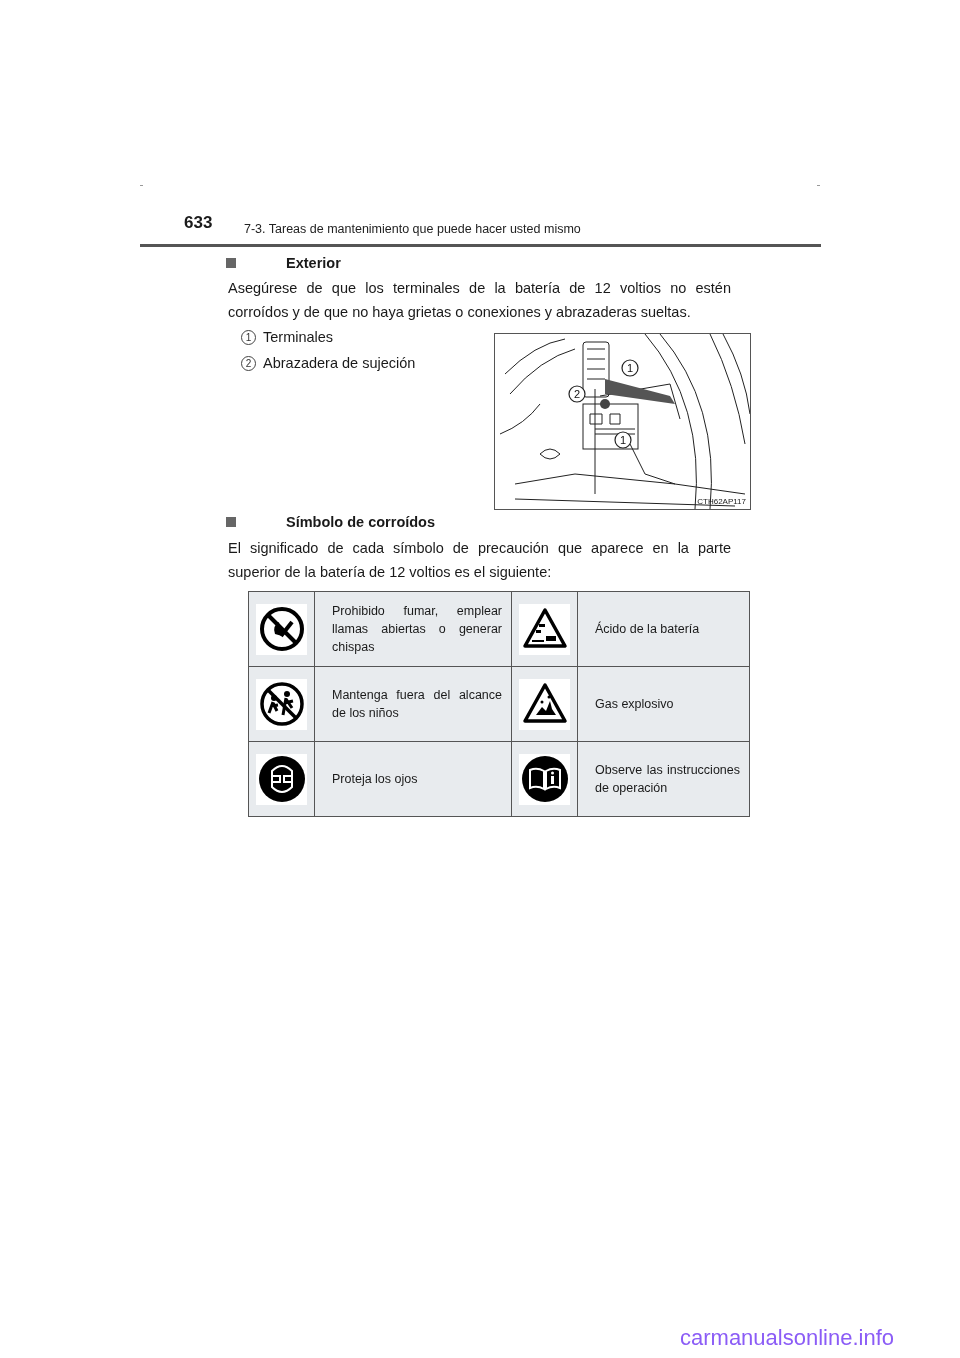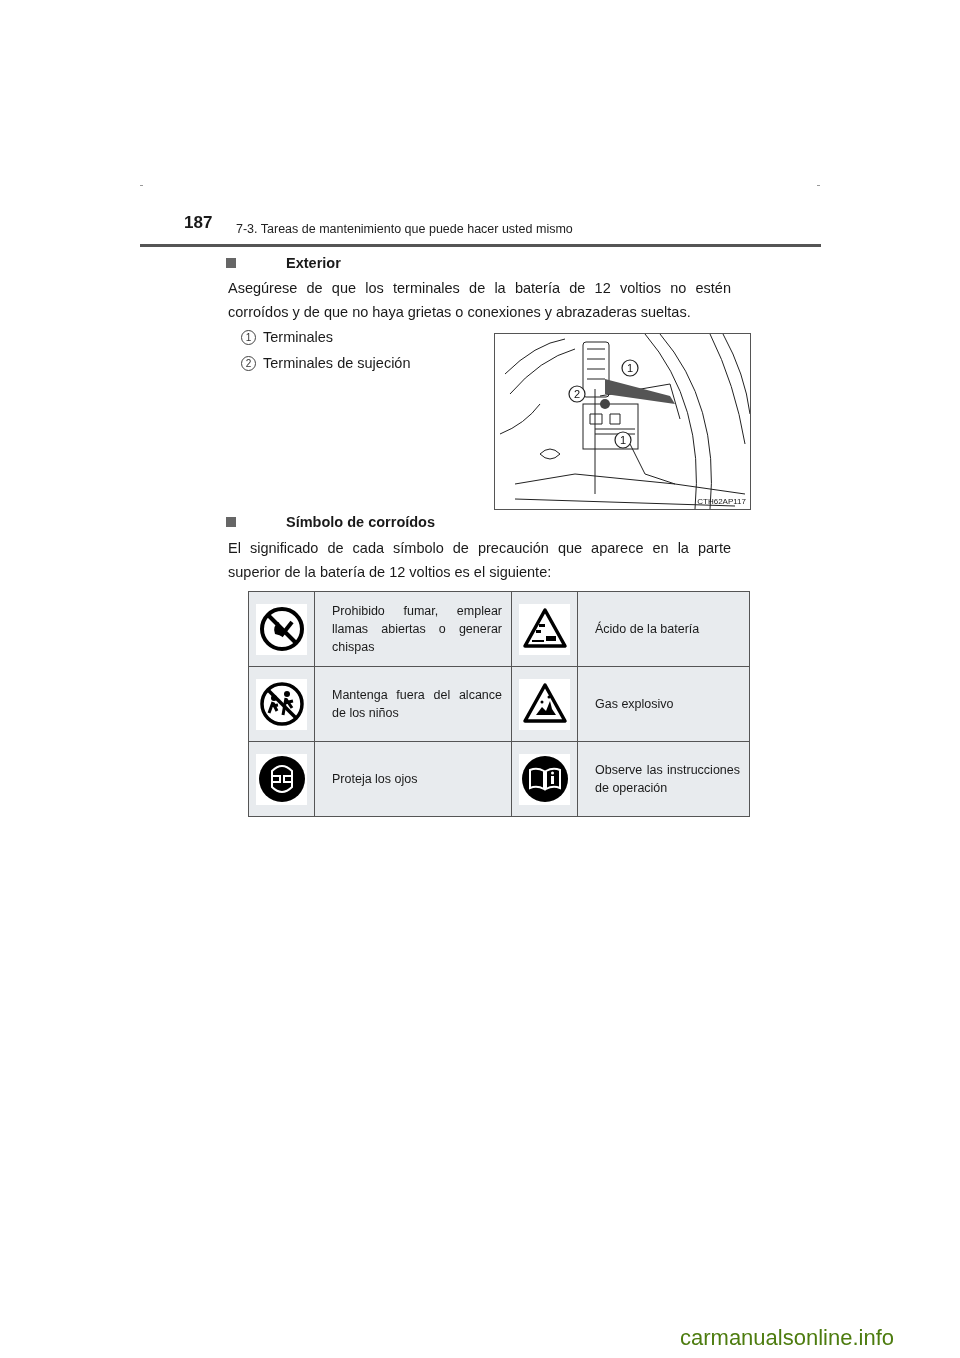--- a/index.html
+++ b/index.html
@@ -1,62 +1,62 @@
 <!DOCTYPE html>
 <html><head>
 <meta charset="utf-8">
 <style>
   html, body { margin: 0; padding: 0; }
   body { width: 960px; height: 1358px; background: #ffffff; position: relative; overflow: hidden;
          font-family: "Liberation Sans", sans-serif; color: #1a1a1a; }
   .corner { position: absolute; top: 185px; width: 3px; height: 1px; background: #999; }
   .header { position: absolute; left: 140px; top: 213px; width: 680px; height: 34px; }
   .page-num { position: absolute; left: 44px; top: 0; font-weight: bold; font-size: 17px; }
-  .chapter { position: absolute; left: 96px; top: 9px; font-size: 12.5px; color: #222; }
+  .chapter { position: absolute; left: 104px; top: 9px; font-size: 12.5px; color: #222; }
   .rule { position: absolute; left: 140px; top: 244px; width: 681px; height: 3px; background: #555; }
   .sec-head { position: absolute; left: 226px; font-weight: bold; font-size: 14.5px; display: flex; align-items: center; gap: 42px; }
   .sq { width: 10px; height: 10px; background: #666; margin-right: 8px; display: inline-block; }
   .para { position: absolute; left: 228px; width: 503px; font-size: 14.5px; line-height: 24px; text-align: justify; }
   .item { position: absolute; left: 241px; font-size: 14.5px; display: flex; align-items: center; }
   .circ { width: 13px; height: 13px; border: 1px solid #444; border-radius: 50%; font-size: 10px;
           display: inline-flex; align-items: center; justify-content: center; margin-right: 7px; color: #333; }
   .figure { position: absolute; left: 494px; top: 333px; width: 255px; height: 175px; border: 1px solid #555; background: #fff; overflow: hidden; }
   .fig-code { position: absolute; right: 4px; bottom: 3px; font-size: 8px; color: #222; }
   .table { position: absolute; left: 248px; top: 591px; width: 502px; border-collapse: collapse; background: #e8ebee; }
   .table td { border: 1px solid #555; vertical-align: middle; font-size: 12.5px; line-height: 18px; }
   .icon-cell { width: 63px; height: 72px; text-align: center; }
   .text-cell { padding: 0 9px 0 17px; text-align: justify; }
   .icon-box { width: 51px; height: 51px; background: #fff; margin: 0 auto; display: flex; align-items: center; justify-content: center; }
-  .watermark { position: absolute; left: 680px; top: 1325px; font-size: 22px; color: #4d7c0f; }
+  .watermark { position: absolute; left: 680px; top: 1325px; font-size: 22px; color: #8b5cf6; }
 </style>
 </head>
 <body>
 
 <div class="corner" style="left:140px;"></div>
 <div class="corner" style="left:817px;"></div>
 
 <div class="header">
-  <span class="page-num">187</span>
+  <span class="page-num">633</span>
   <span class="chapter">7-3. Tareas de mantenimiento que puede hacer usted mismo</span>
 </div>
 <div class="rule"></div>
 
 <div class="sec-head" style="top:255px;">
   <span class="sq"></span>
   <span>Exterior</span>
 </div>
 <div class="para" style="top:276px;">Asegúrese de que los terminales de la batería de 12 voltios no estén corroídos y de que no haya grietas o conexiones y abrazaderas sueltas.</div>
 
 <div class="item" style="top:329px;">
   <span class="circ">1</span>
   <span>Terminales</span>
 </div>
 <div class="item" style="top:355px;">
   <span class="circ">2</span>
-  <span>Terminales de sujeción</span>
+  <span>Abrazadera de sujeción</span>
 </div>
 
 <div class="figure">
   <svg width="255" height="175" viewBox="0 0 255 175">
     <g fill="none" stroke="#222" stroke-width="1">
       <path d="M10 40 Q40 10 70 5"></path>
       <path d="M15 60 Q45 25 80 15"></path>
       <path d="M5 100 Q30 90 45 70"></path>
       <path d="M150 0 Q210 70 200 175"></path>
       <path d="M165 0 Q225 70 215 175"></path>

